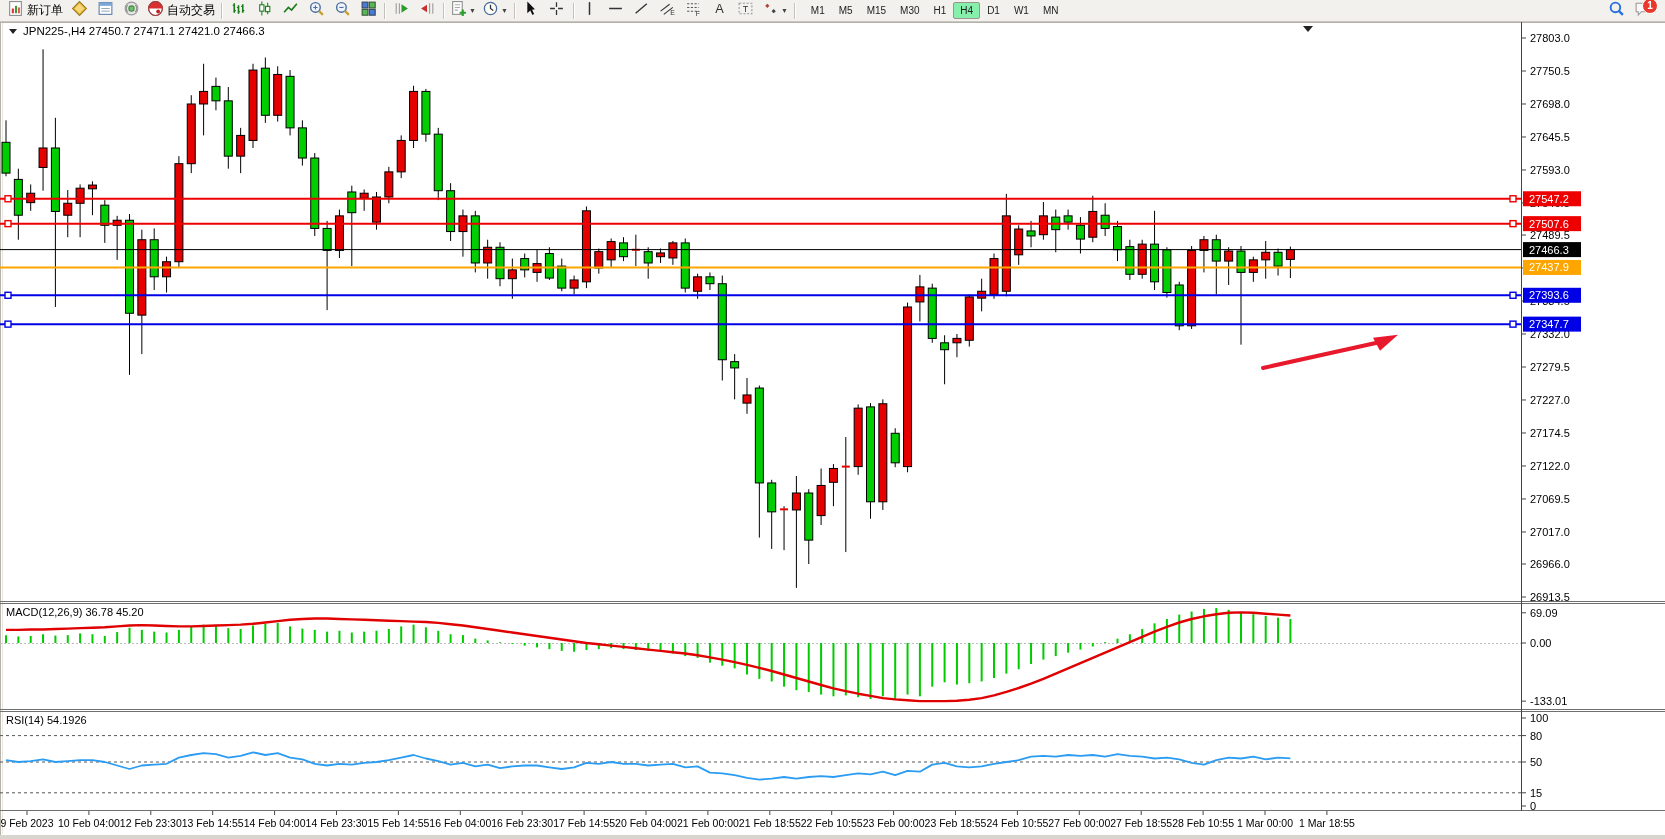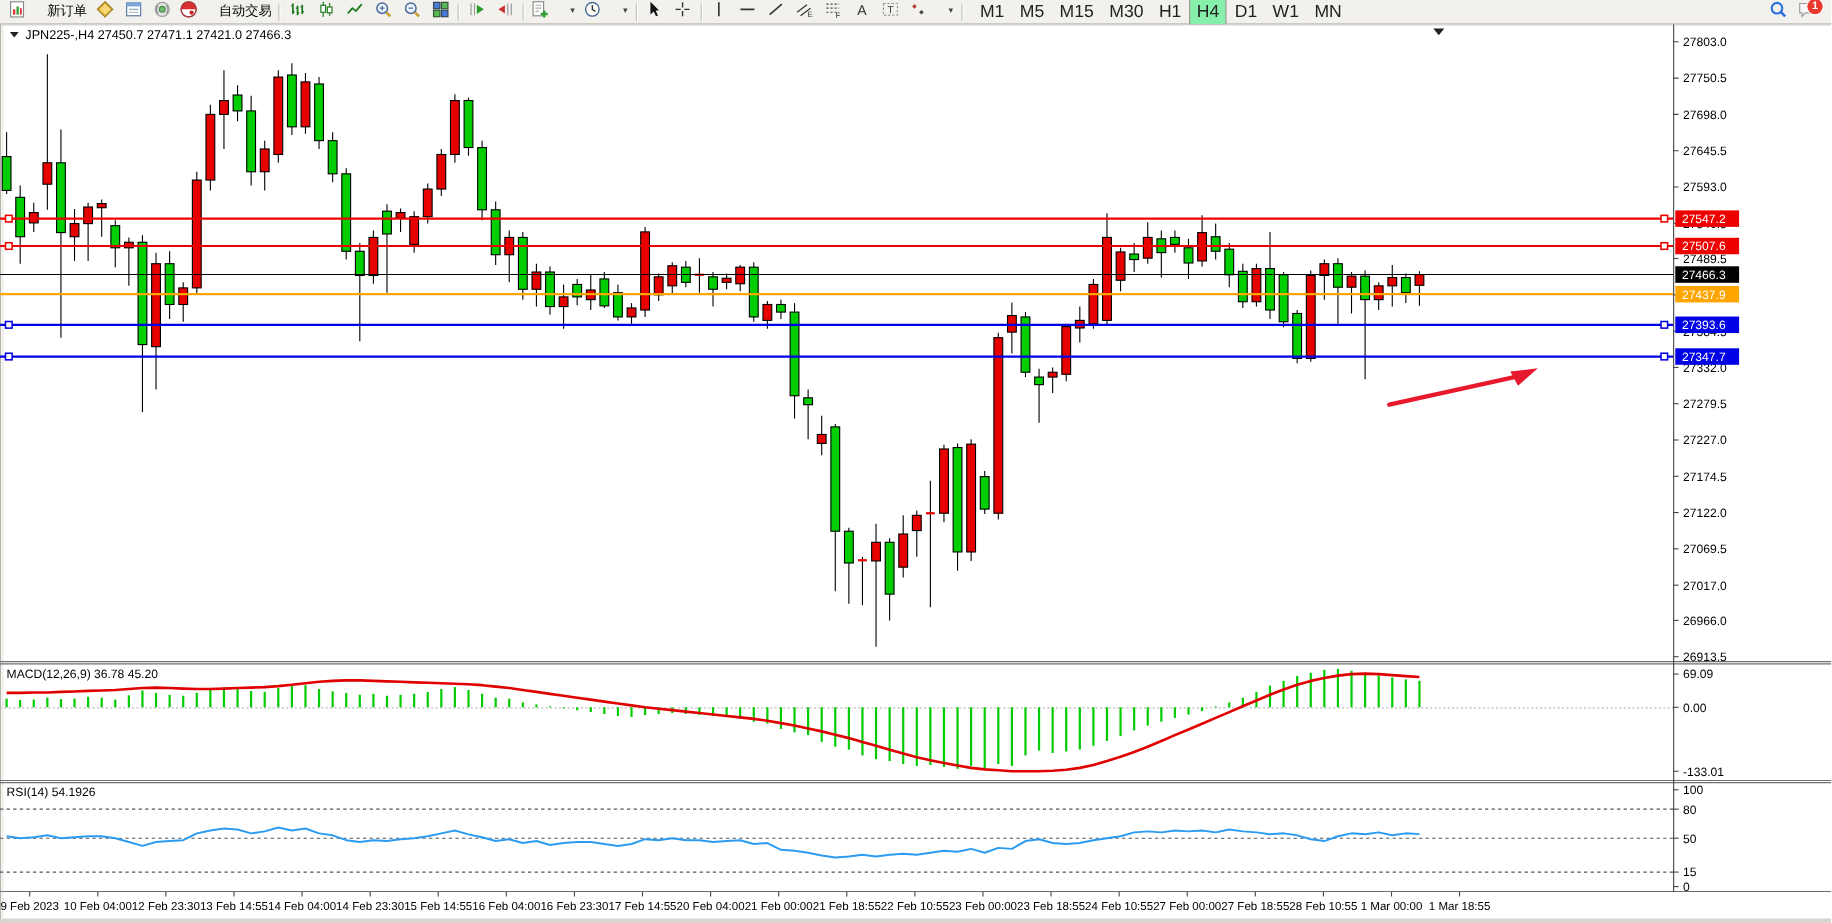--- a/index.html
+++ b/index.html
@@ -2,28 +2,28 @@
 <html><head>
 <meta charset="utf-8">
 <style>
   html,body{margin:0;padding:0;background:#fff;width:1665px;height:839px;overflow:hidden;
     font-family:"Liberation Sans",sans-serif;-webkit-font-smoothing:antialiased;}
   .app{position:relative;width:1665px;height:839px;background:#fff;}
   
   .toolbar{position:absolute;top:0;left:0;width:1665px;height:22px;background:#f2f1ee;
     border-bottom:1px solid #c9c6bf;display:flex;align-items:center;padding:0 4px;box-sizing:border-box;}
   .tbtn{height:20px;min-width:20px;display:flex;align-items:center;justify-content:center;
-    padding:0 2px;cursor:default;position:relative;border:1px solid transparent;border-radius:2px;gap:16px;}
+    padding:0 2px;cursor:default;position:relative;border:1px solid transparent;border-radius:2px;}
   .tbtn .lbl{font-size:12px;color:#000;margin-left:3px;white-space:nowrap;}
   .drop{font-size:7px;color:#444;margin-left:2px;}
   .sep{width:7px;height:16px;position:relative;flex:0 0 auto;}
   .sep::before{content:"";position:absolute;left:3px;top:0;bottom:0;
     border-left:1px solid #c4c1ba;border-right:1px solid #ffffff;}
   .tf-group{display:flex;align-items:center;margin-left:6px;}
-  .tf{font-size:16px;color:#222;padding:2px 6px;border:1px solid transparent;border-radius:2px;cursor:default;}
+  .tf{font-size:10px;color:#222;padding:2px 6px;border:1px solid transparent;border-radius:2px;cursor:default;}
   .tf.active{background:#86efac;border:1px solid #9a968e;}
   .right-icons{margin-left:auto;display:flex;align-items:center;margin-right:6px;}
   .badge{position:absolute;top:-3px;right:-4px;background:#e8392c;color:#fff;border-radius:50%;
     width:14px;height:14px;font-size:10px;line-height:14px;text-align:center;font-weight:bold;
     border:1px solid #fff;}
   
   .chart-wrap{position:absolute;top:22px;left:0;width:1665px;height:718px;}
   svg text{font-family:"Liberation Sans",sans-serif;}
 </style>
 </head>

